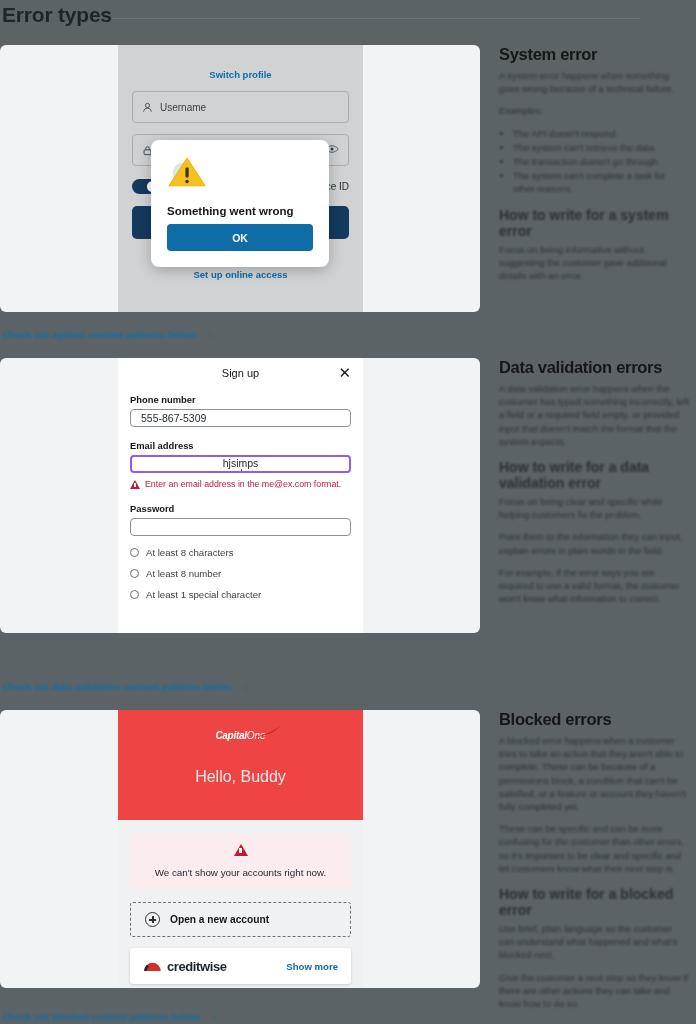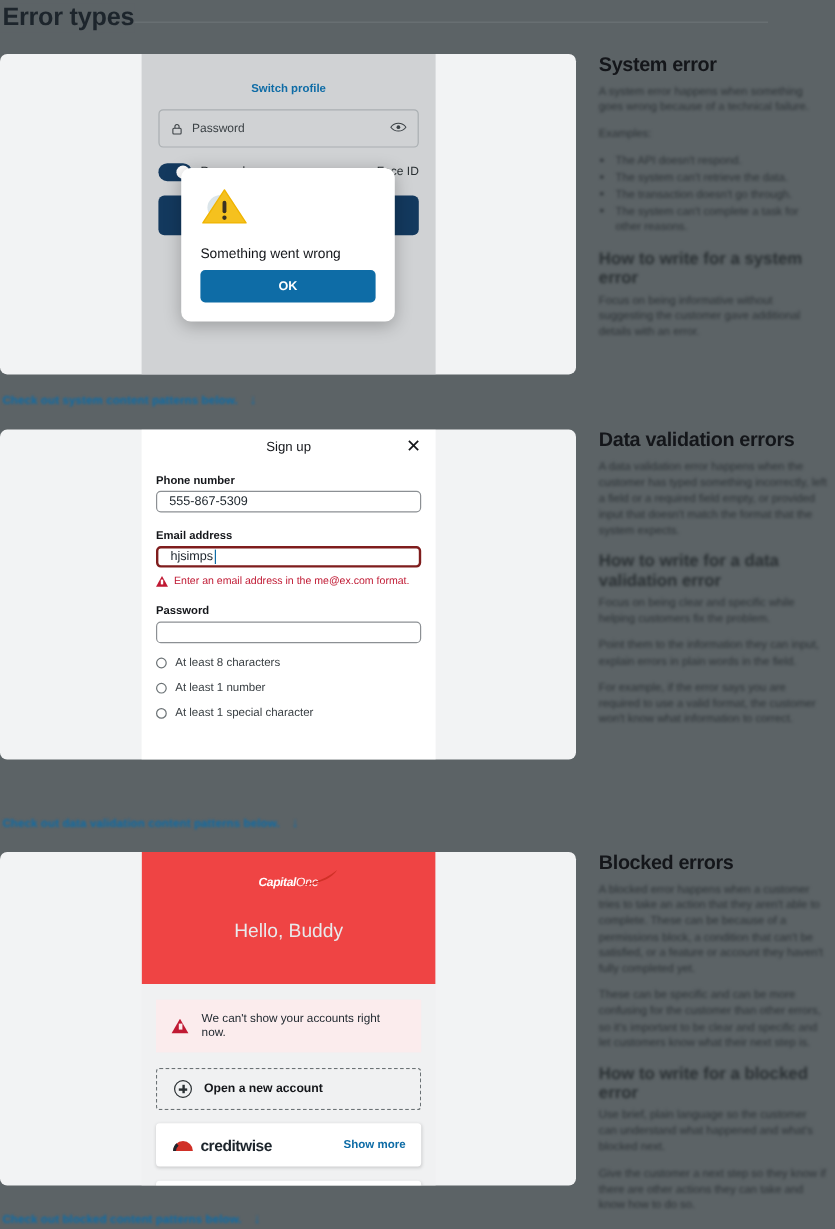--- a/index.html
+++ b/index.html
@@ -155,21 +155,21 @@
     position: absolute;
     left: 151px; top: 95px;
     width: 178px;
     background: #fff;
     border-radius: 8px;
     padding: 14px 16px 16px;
     box-shadow: 0 3px 14px rgba(0,0,0,0.25);
     z-index: 5;
   }
   .warn-icon { width: 42px; height: 36px; margin-bottom: 11px; }
-  .modal h4 { font-size: 11.5px; font-weight: 400; color: #14161a; margin-bottom: 7px; }
+  .modal h4 { font-size: 11.5px; font-weight: 700; color: #14161a; margin-bottom: 7px; }
   .modal p  { font-size: 10px; line-height: 14.5px; color: #2a3033; margin-bottom: 13px; }
   .ok-btn {
     height: 27px; border-radius: 4px; background: #0e6ca6;
     color: #fff; font-size: 10.5px; font-weight: 700;
     display: flex; align-items: center; justify-content: center;
     border: none; width: 100%; cursor: pointer;
     font-family: "Liberation Sans", sans-serif;
   }
 
   
@@ -184,21 +184,21 @@
     position: absolute; right: 0; top: 7px;
     font-size: 15px; color: #14161a; line-height: 1; cursor: pointer;
   }
   .flabel { font-size: 9.4px; font-weight: 700; color: #14161a; margin: 6px 12px 4px; }
   .finput {
     margin: 0 12px; height: 18px; border-radius: 4px;
     border: 1px solid #8c9094; background: #fff;
     display: flex; align-items: center; padding: 0 10px;
     font-size: 10.5px; color: #1d252c;
   }
-  .finput.err { border: 2px solid #7f1d1d; }
+  .finput.err { border: 2px solid #8b5cf6; flex-direction: column; }
   .caret { width:1px; height:12px; background:#0e6ca6; margin-left:1px; }
   .err-msg {
     display: flex; align-items: center; gap: 5px;
     margin: 6px 12px 0; font-size: 8.8px; color: #c01933; font-weight: 400;
   }
   .tri { width: 0; height: 0; border-left: 5px solid transparent;
          border-right: 5px solid transparent; border-bottom: 9px solid #c01933;
          flex: none; position: relative; }
   .tri::after { content:''; position:absolute; left:-1px; top:3px; width:2px; height:4px; background:#fff; }
   .req {
@@ -221,21 +221,21 @@
     position: absolute; left: 50%; top: 14px; margin-left: 2px;
     width: 40px; height: 16px;
   }
   .c1-hello {
     position: absolute; left: 0; right: 0; top: 58px;
     text-align: center; color: #e8eaec; font-size: 16px;
   }
   .alert-bar {
     margin: 13px 12px 0; background: #fbeced;
     display: flex; align-items: center; gap: 11px;
-    padding: 11px 13px; font-size: 9.8px; color: #1d252c;
+    padding: 11px 13px; font-size: 9.8px; color: #1d252c; flex-direction: column;
   }
   .tri-lg { width: 0; height: 0; border-left: 7px solid transparent;
             border-right: 7px solid transparent; border-bottom: 12px solid #c01933;
             flex: none; position: relative; }
   .tri-lg::after { content:''; position:absolute; left:-1.5px; top:4px; width:3px; height:5px; background:#fbeced; }
   .dashed-btn {
     margin: 13px 12px 0; border: 1.4px dashed #6b7275;
     border-radius: 3px; height: 35px;
     display: flex; align-items: center; gap: 10px; padding: 0 14px;
     font-size: 10.2px; font-weight: 700; color: #14161a; cursor: pointer;
@@ -273,20 +273,27 @@
   <div class="page-title">Error types</div>
 </div>
 
 <div class="section" id="sec1">
 
   <div class="mock-shell" id="m1">
     <div class="mock-inner">
 
       <div class="sp-link">Switch profile</div>
 
+      <div class="field">
+        <svg width="11" height="11" viewBox="0 0 16 16">
+          <circle cx="8" cy="5" r="3" fill="none" stroke="#3b4145" stroke-width="1.3"></circle>
+          <path d="M2.5 14c0-3 2.5-5 5.5-5s5.5 2 5.5 5" fill="none" stroke="#3b4145" stroke-width="1.3"></path>
+        </svg>
+        <span>Username</span>
+      </div>
 
       <div class="field">
         <svg width="11" height="11" viewBox="0 0 16 16">
           <rect x="3" y="7" width="10" height="7" rx="1.2" fill="none" stroke="#3b4145" stroke-width="1.3"></rect>
           <path d="M5.5 7V5a2.5 2.5 0 015 0v2" fill="none" stroke="#3b4145" stroke-width="1.3"></path>
         </svg>
         <span>Password</span>
         <span class="eye">
           <svg width="14" height="10" viewBox="0 0 20 12">
             <path d="M1 6s3.4-4.6 9-4.6S19 6 19 6s-3.4 4.6-9 4.6S1 6 1 6z" fill="none" stroke="#3b4145" stroke-width="1.2"></path>
@@ -367,21 +374,21 @@
       <div class="finput">
         <span></span>
       </div>
 
       <div class="req" style="margin-top:6px">
         <span class="circ"></span>
         <span>At least 8 characters</span>
       </div>
       <div class="req">
         <span class="circ"></span>
-        <span>At least 1 number</span>
+        <span>At least 8 number</span>
       </div>
       <div class="req">
         <span class="circ"></span>
         <span>At least 1 special character</span>
       </div>
     </div>
   </div>
 
   <div class="col">
     <h2>Data validation errors</h2>

